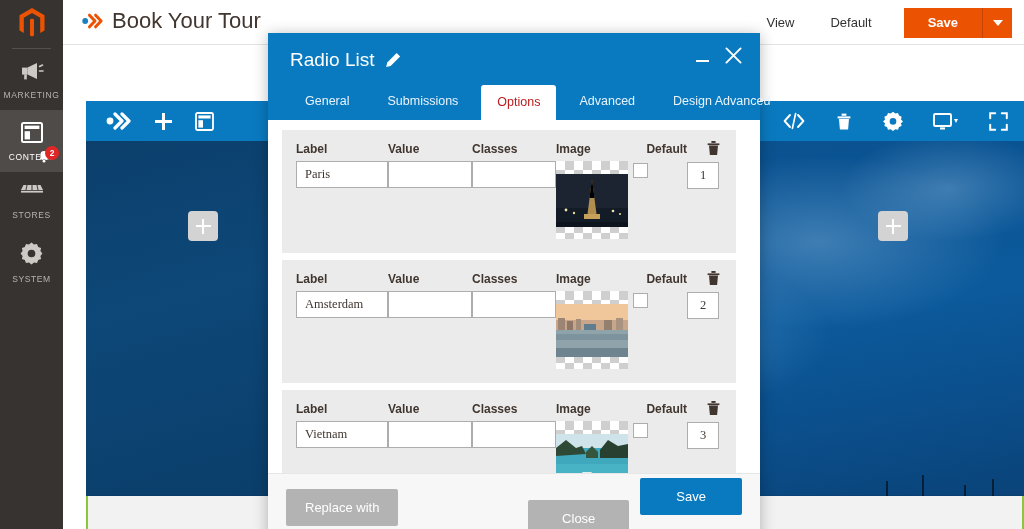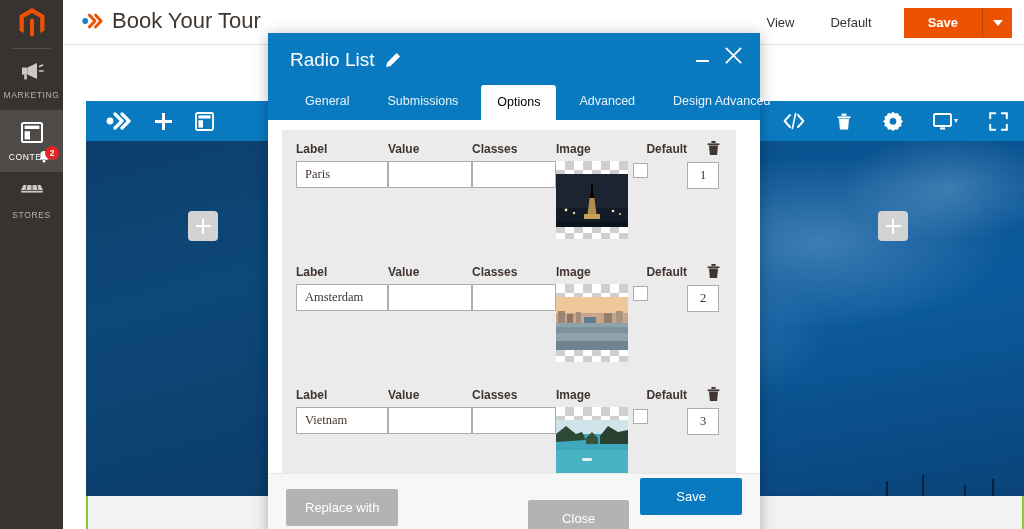--- a/index.html
+++ b/index.html
@@ -164,34 +164,34 @@
     width: 13px; height: 2px; background: #fff; cursor: pointer; margin-top: 10px;
   }
   .win-close { width: 17px; height: 17px; cursor: pointer; }
 
   .modal-tabs { display: flex; margin-top: 14px; gap: 8px; }
   .tab {
     font-size: 12.5px; color: #e8f3fb; padding: 9px 15px 10px;
     cursor: pointer; white-space: nowrap;
   }
   .tab.active {
-    background: #fff; color: #000000; border-radius: 3px 3px 0 0;
+    background: #fff; color: #b91c1c; border-radius: 3px 3px 0 0;
     padding: 10px 16px 11px;
   }
 
   .modal-body {
     flex: 1; background: #fff; padding: 10px 16px 0 14px;
     overflow: hidden; position: relative;
   }
   .rows-scroll {
     height: 100%; overflow: hidden; position: relative;
     padding-right: 8px;
   }
   .opt-row {
-    background: #ebebeb; padding: 12px 14px 14px; 
+    background: #ebebeb; padding: 12px 14px 14px; margin-bottom: 7px;
     display: flex; align-items: flex-start; gap: 0; position: relative;
     min-height: 108px;
   }
   .fld { display: flex; flex-direction: column; }
   .fld-label {
     font-size: 12px; color: #41362f; font-weight: bold; margin-bottom: 5px;
   }
   .fld input {
     border: 1px solid #adadad; background: #fff; height: 27px;
     font-size: 12.5px; color: #41362f; padding: 0 8px;
@@ -414,20 +414,29 @@
       <span class="nav-icon">
         <svg width="26" height="17" viewBox="0 0 26 17">
           <path d="M2 6 L4.5 1 L21.5 1 L24 6 Z" fill="#cdc9c4"></path>
           <rect x="2" y="6.8" width="22" height="1.8" fill="#cdc9c4"></rect>
           <path d="M8 1 L7 6 M13 1 L13 6 M18 1 L19 6" stroke="#4f4b48" stroke-width="1.2"></path>
         </svg>
       </span>
       <span class="nav-label">STORES</span>
     </div>
 
+    <div class="nav-item">
+      <span class="nav-icon">
+        <svg width="23" height="23" viewBox="0 0 23 23">
+          <path d="M11.5 0.6 L14 2.6 L17 1.9 L18.2 4.9 L21.1 6.1 L20.4 9.1 L22.4 11.5 L20.4 13.9 L21.1 16.9 L18.2 18.1 L17 21.1 L14 20.4 L11.5 22.4 L9 20.4 L6 21.1 L4.8 18.1 L1.9 16.9 L2.6 13.9 L0.6 11.5 L2.6 9.1 L1.9 6.1 L4.8 4.9 L6 1.9 L9 2.6 Z" fill="#cdc9c4"></path>
+          <circle cx="11.5" cy="11.5" r="3.8" fill="#373330"></circle>
+        </svg>
+      </span>
+      <span class="nav-label">SYSTEM</span>
+    </div>
   </div>
 
   <div class="modal">
 
     <div class="modal-head">
       <div class="modal-title-row">
         <span class="modal-title">Radio List</span>
         <span class="pencil">
           <svg width="16" height="16" viewBox="0 0 16 16">
             <path d="M11.6 0.9 L15.1 4.4 L5.6 13.9 L1.1 15.1 L2.3 10.6 Z" fill="#fff"></path>

